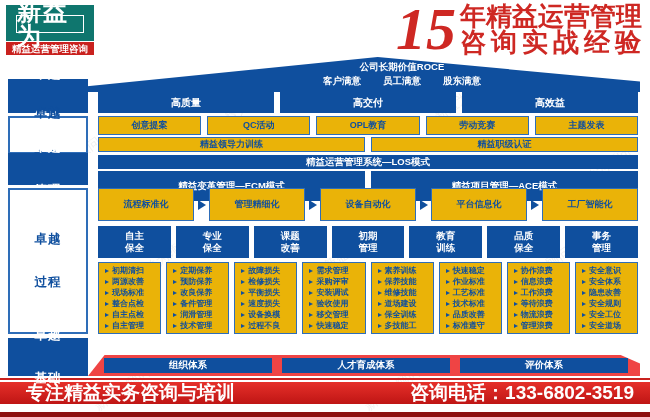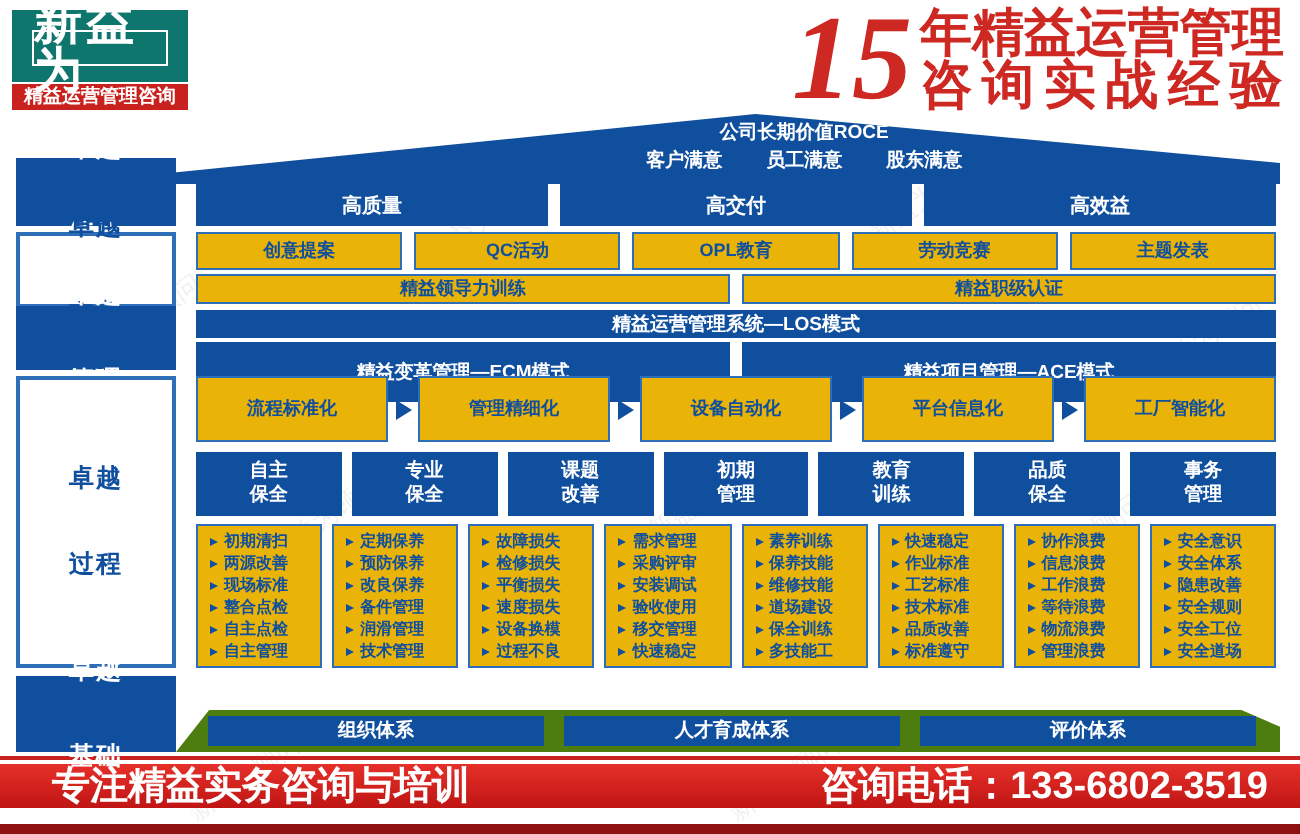--- a/index.html
+++ b/index.html
@@ -54,21 +54,21 @@
   .r-heads{top:226px;height:32px;gap:5px;}
   .chead{flex:1;flex-direction:column;font-size:9.5px;line-height:12px;}
   .r-pills{top:262px;height:72px;gap:5px;}
   .pill{flex:1;flex-direction:column;align-items:stretch;justify-content:space-evenly;
         padding:2px 2px 2px 6px;}
   .pi{display:flex;align-items:center;font-size:8px;font-weight:bold;color:#0f4f9e;white-space:nowrap;}
   .bul{width:0;height:0;border-left:4px solid #0f4f9e;border-top:2.5px solid transparent;
        border-bottom:2.5px solid transparent;margin-right:3px;flex:none;}
   .r-found{top:339px;height:14px;font-size:9.5px;}
   
-  .base-band{position:absolute;left:88px;top:355px;width:552px;height:21px;background:#4d7c0f;
+  .base-band{position:absolute;left:88px;top:355px;width:552px;height:21px;background:#ef4444;
              clip-path:polygon(3% 0%,96.5% 0%,100% 40%,100% 100%,0% 100%);z-index:2;}
   .base-inner{position:absolute;left:16px;right:12px;top:3px;bottom:3px;display:flex;gap:10px;}
   .base-box{flex:1;background:#0f4f9e;color:#fff;font-weight:bold;font-size:9.5px;display:flex;
             align-items:center;justify-content:center;}
   
   .divider{position:absolute;left:0;top:378px;width:650px;height:2px;background:#c9211e;}
   .footer{position:absolute;left:0;top:382px;width:650px;height:22px;box-sizing:border-box;
           background:linear-gradient(180deg,#e6302a,#bf1514);color:#fff;font-weight:bold;
           font-size:19px;display:flex;align-items:center;justify-content:space-between;
           padding:0 16px 0 26px;}

